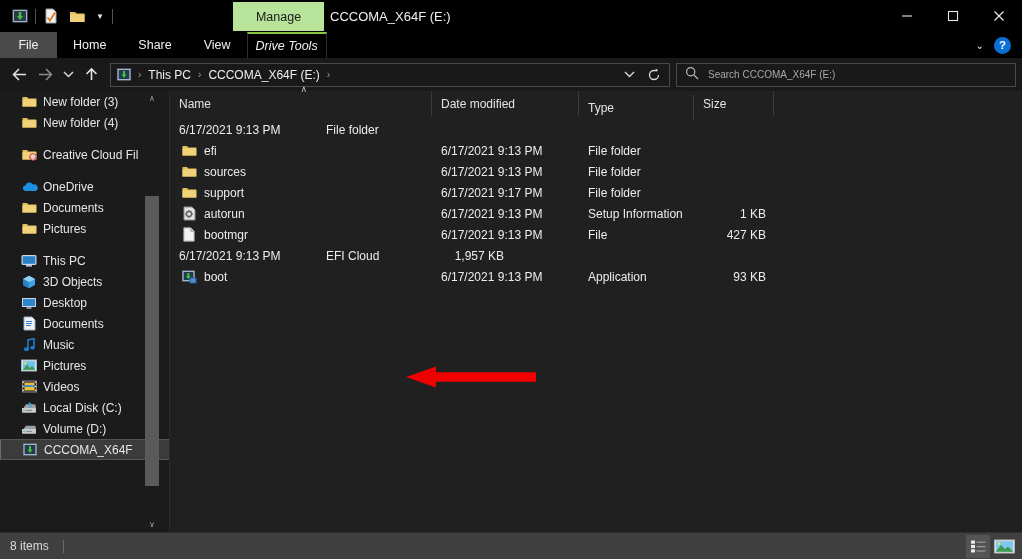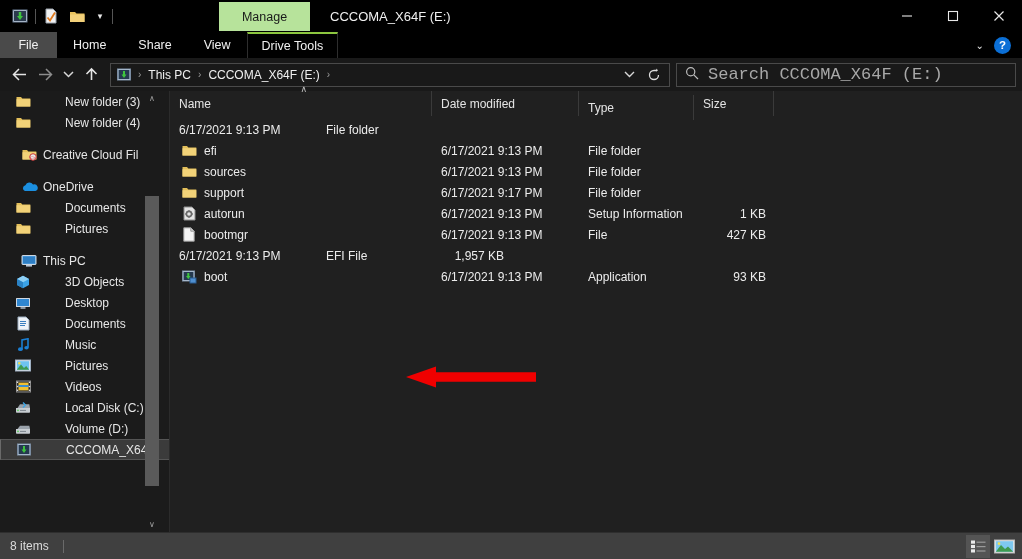--- a/index.html
+++ b/index.html
@@ -29,21 +29,21 @@
   }
   .qat-sep {
     width: 1px; height: 15px; background: #555; margin: 0 2px;
   }
   .qat-chev {
     width: 20px; height: 26px; display: flex;
     align-items: center; justify-content: center;
     color: #e8e8e8; font-size: 9px;
   }
   .manage-tab {
-    position: absolute; left: 219px; top: 2px;
+    position: absolute; left: 233px; top: 2px;
     width: 91px; height: 29px;
     background: #b7e39b; color: #1a1a1a;
     display: flex; align-items: center; justify-content: center;
     font-size: 12.5px;
   }
   .title-text {
     position: absolute; left: 330px; top: 0; height: 32px;
     display: flex; align-items: center;
     color: #f0f0f0; font-size: 13px;
   }
@@ -65,21 +65,22 @@
   .tab {
     display: flex; align-items: center; justify-content: center;
     color: #f0f0f0; font-size: 12.5px;
     padding: 0 16px; min-width: 57px; position: relative;
   }
   .tab-file { background: #4a4a4a; min-width: 57px; }
   .tab-drive {
     border-top: 2px solid #8cc63f;
     border-left: 1px solid #2e2e2e;
     border-right: 1px solid #2e2e2e;
-    padding: 0 14px;
+    padding: 0 8px;
+    font-style: italic;
   }
   .ribbon-right {
     position: absolute; right: 4px; top: 0; height: 26px;
     display: flex; align-items: center; gap: 10px; padding-right: 7px;
   }
   .chev-down-rib { color: #e8e8e8; font-size: 10px; }
   .help-btn {
     width: 17px; height: 17px; border-radius: 50%;
     background: #0b6fd6; color: #fff; font-size: 11.5px; font-weight: bold;
     display: flex; align-items: center; justify-content: center;
@@ -113,21 +114,21 @@
   .crumbbox-right {
     margin-left: auto; display: flex; align-items: center;
   }
   .crumb-drop { width: 24px; display: flex; align-items: center; justify-content: center; color: #dcdcdc; font-size: 9px;}
   .refresh { width: 26px; display: flex; align-items: center; justify-content: center; color: #dcdcdc; font-size: 13px;}
   .searchbox {
     width: 340px; height: 24px;
     border: 1px solid #4a4a4a; background: #191919;
     display: flex; align-items: center; padding-left: 8px; gap: 9px;
   }
-  .search-placeholder { color: #a8a8a8; font-size: 17px; font-family: Liberation Mono, monospace; }
+  .search-placeholder { color: #a8a8a8; font-size: 10px; }
 
   
   .body { flex: 1; display: flex; min-height: 0; position: relative; }
 
   
   .sidebar {
     width: 170px; background: #1b1b1b;
     position: relative; overflow: hidden; flex: 0 0 170px;
     border-right: 1px solid #2b2b2b;
   }
@@ -143,21 +144,21 @@
     display: flex; align-items: center; justify-content: center;
     margin-right: 5px;
   }
   .nav-item.sel {
     background: #3b3b3b;
     border-left: 1px solid #6a6a6a;
     border-top: 1px solid #555;
     border-bottom: 1px solid #555;
   }
   .ind-0 { padding-left: 20px; }
-  .ind-1 { padding-left: 14px; gap: 28px; }
+  .ind-1 { padding-left: 20px; }
   .nav-gap { height: 11px; }
 
   .sb-track {
     position: absolute; right: 10px; top: 0; width: 14px; height: 100%;
     background: #1b1b1b;
   }
   .sb-arrow {
     width: 14px; height: 15px; color: #a0a0a0; font-size: 8px;
     display: flex; align-items: center; justify-content: center;
   }
@@ -647,21 +648,21 @@
             </span>
             <span>bootmgr</span>
           </div>
           <div class="cell-date">6/17/2021 9:13 PM</div>
           <div class="cell-type">File</div>
           <div class="cell-size">427 KB</div>
         </div>
 
         <div class="row">
           <div class="cell-date">6/17/2021 9:13 PM</div>
-          <div class="cell-type">EFI File</div>
+          <div class="cell-type">EFI Cloud</div>
           <div class="cell-size">1,957 KB</div>
         </div>
 
         <div class="row">
           <div class="cell-name">
             <span class="ic">
               <svg width="15" height="14" viewBox="0 0 15 14">
                 <rect x="0.5" y="1" width="12" height="10" fill="#cfe0f2" stroke="#7b8da3"></rect>
                 <rect x="1.5" y="2" width="10" height="8" fill="#25394f"></rect>
                 <path d="M6.3 3 L6.3 6.8" stroke="#3ec53e" stroke-width="2"></path>

